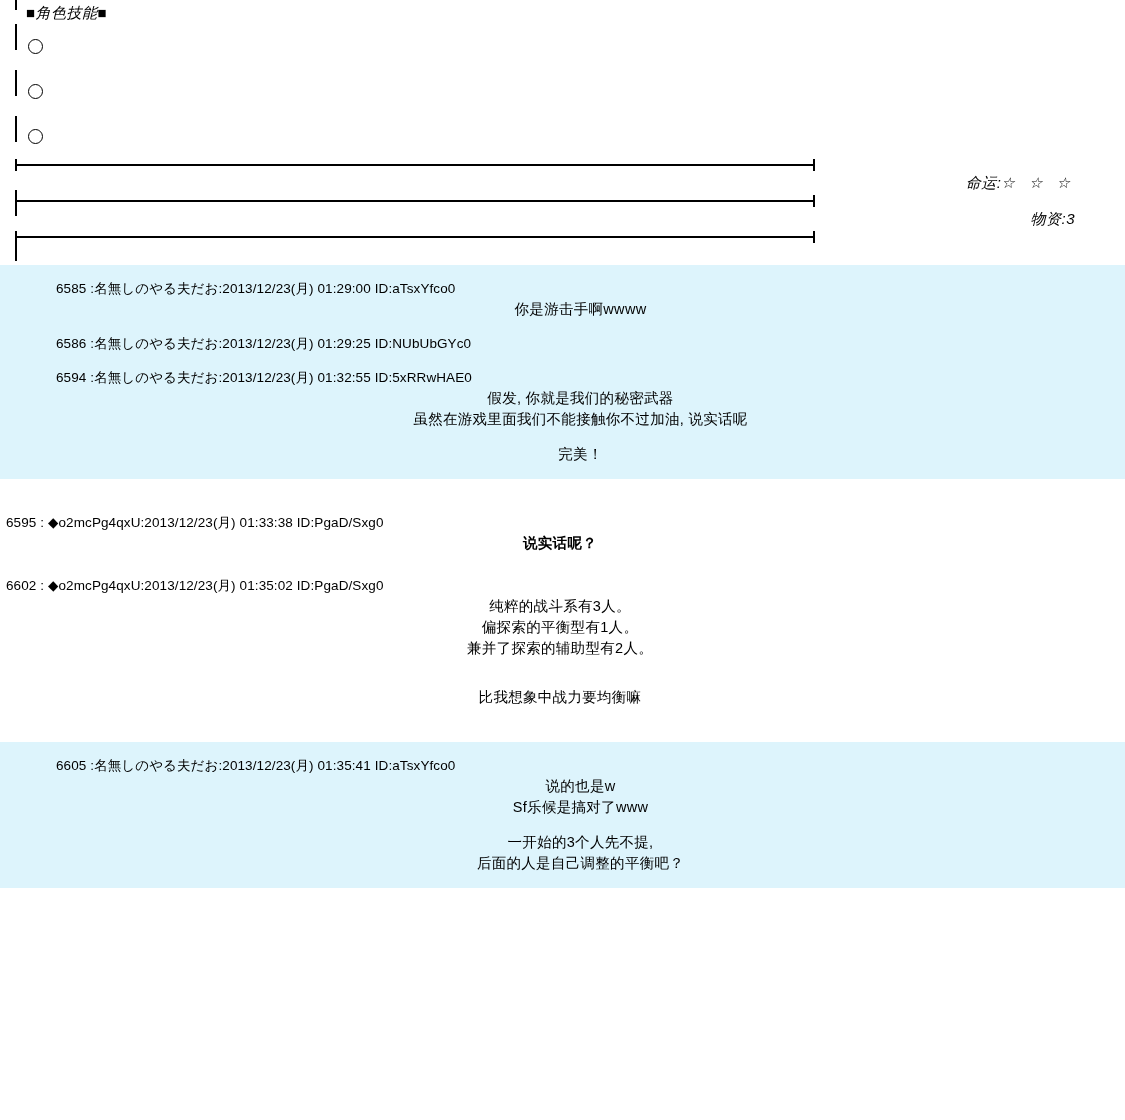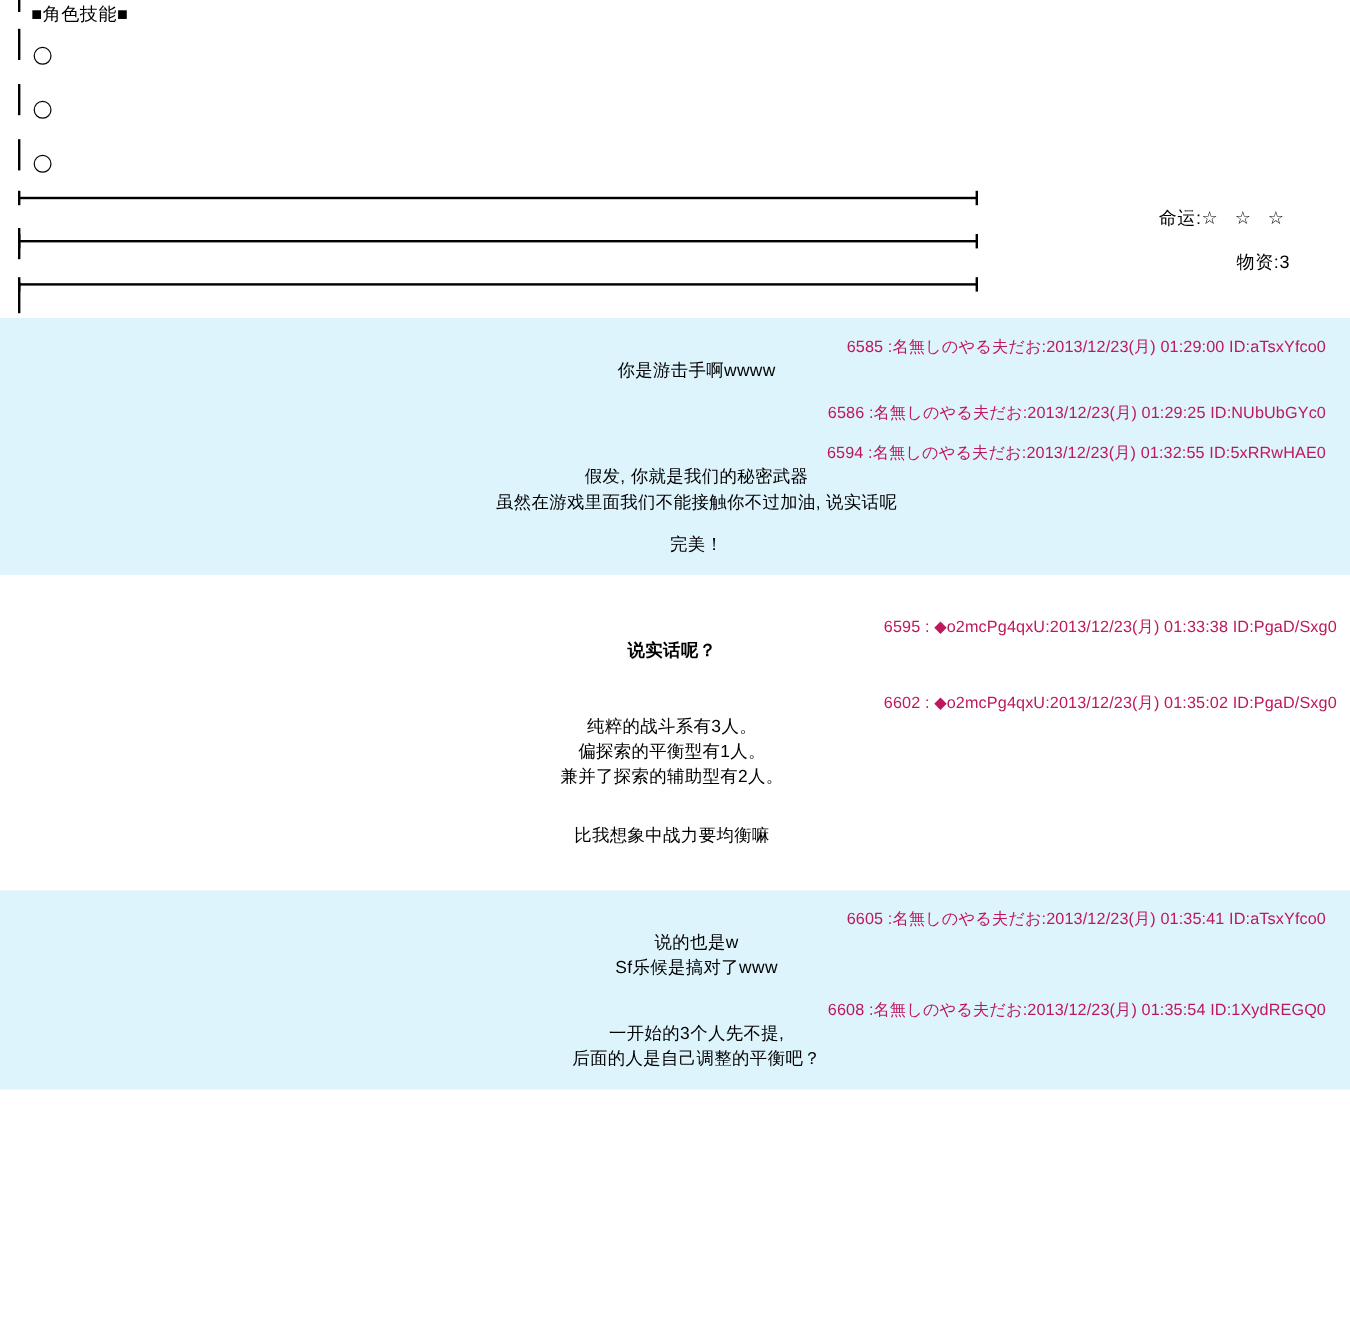--- a/index.html
+++ b/index.html
@@ -14,20 +14,21 @@
     color: #000000;
     position: relative;
     overflow: hidden;
   }
 
   
   .status-panel {
     position: relative;
     width: 1075px;
     padding-top: 2px;
+    font-style: italic;
   }
   
   .left-bar {
     position: absolute;
     left: 15px;
     top: 0;
     width: 2px;
     background: #000;
   }
   .skill-title {
@@ -99,24 +100,23 @@
   }
   .post {
     margin-bottom: 14px;
   }
   .post:last-child {
     margin-bottom: 0;
   }
   .post-head {
     font-size: 13.5px;
     line-height: 20px;
-    color: #be185d;
+    color: #000000;
     white-space: nowrap;
     letter-spacing: 0.1px;
-    text-align: right;
   }
   .post-body {
     font-size: 14.5px;
     line-height: 21px;
     letter-spacing: 0.3px;
     text-align: center;
   }
   .post-body .ln { display: block; }
   .post-body .ln.blank { height: 14px; }
   .b { font-weight: bold; }
@@ -231,21 +231,20 @@
   <div class="post-block quoted">
     <div class="post">
       <div class="post-head">6605 :名無しのやる夫だお:2013/12/23(月) 01:35:41 ID:aTsxYfco0</div>
       <div class="post-body">
         <span class="ln">说的也是w</span>
         <span class="ln">Sf乐候是搞对了www</span>
       </div>
     </div>
 
     <div class="post">
-      <div class="post-head">6608 :名無しのやる夫だお:2013/12/23(月) 01:35:54 ID:1XydREGQ0</div>
       <div class="post-body">
         <span class="ln">一开始的3个人先不提,</span>
         <span class="ln">后面的人是自己调整的平衡吧？</span>
       </div>
     </div>
   </div>
 
 </div>
 
 </body></html>

